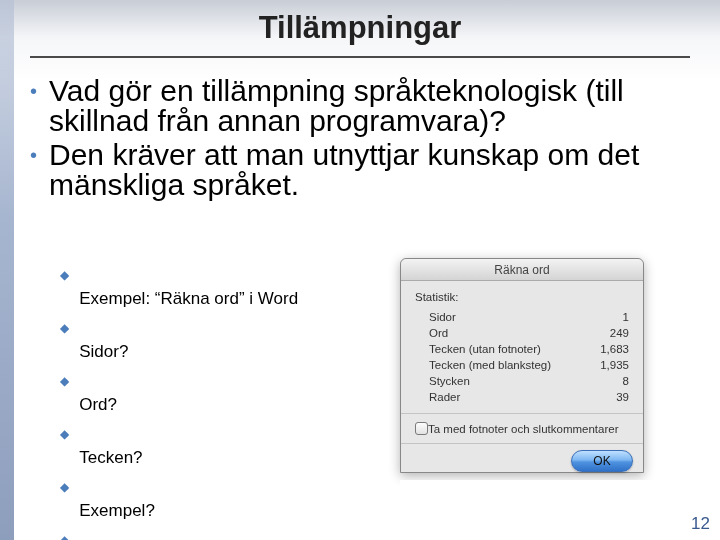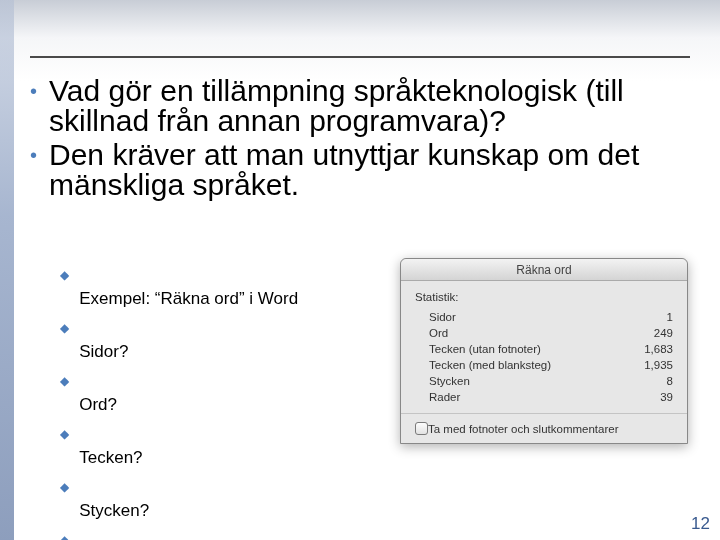--- a/index.html
+++ b/index.html
@@ -67,21 +67,21 @@
   }
   .bullet2 .text {
     font-size: 17px;
     line-height: 22px;
     color: #000;
     margin-top: 24px;
   }
   .dialog {
     position: absolute;
     top: 258px; left: 400px;
-    width: 288px;
+    width: 244px;
     border: 1px solid #888;
     border-radius: 6px 6px 0 0;
     background: #e7e7e7;
     box-shadow: 0 3px 12px rgba(0,0,0,0.3);
     font-family: "Lucida Grande", Arial, sans-serif;
   }
   .dialog-titlebar {
     height: 22px;
     background: linear-gradient(to bottom, #f3f3f3, #d4d4d4);
     border-bottom: 1px solid #aaa;
@@ -152,20 +152,21 @@
     font-size: 17px;
     color: #395a8f;
   }
 </style>
 </head>
 <body>
 
 <div class="slide">
   <div class="left-stripe"></div>
 
+  <div class="title">Tillämpningar</div>
   <div class="title-underline"></div>
 
   <div class="content">
     <div class="bullet1">
       <span class="dot">•</span>
       <span class="text">Vad gör en tillämpning språkteknologisk (till skillnad från annan programvara)?</span>
     </div>
     <div class="bullet1">
       <span class="dot">•</span>
       <span class="text">Den kräver att man utnyttjar kunskap om det mänskliga språket.</span>
@@ -184,21 +185,21 @@
     <div class="bullet2">
       <span class="diamond">◆</span>
       <span class="text">Ord?</span>
     </div>
     <div class="bullet2">
       <span class="diamond">◆</span>
       <span class="text">Tecken?</span>
     </div>
     <div class="bullet2">
       <span class="diamond">◆</span>
-      <span class="text">Stycken?</span>
+      <span class="text">Exempel?</span>
     </div>
     <div class="bullet2">
       <span class="diamond">◆</span>
       <span class="text">Rader?</span>
     </div>
   </div>
 
   <div class="dialog">
     <div class="dialog-titlebar">Räkna ord</div>
     <div class="dialog-body">
@@ -226,18 +227,21 @@
       <div class="stat-row">
         <span>Rader</span>
         <span class="val">39</span>
       </div>
       <hr class="dialog-sep">
       <div class="checkbox-row">
         <span class="box"></span>
         <span>Ta med fotnoter och slutkommentarer</span>
       </div>
     </div>
+    <div class="dialog-footer">
+      <div class="ok-btn">OK</div>
+    </div>
   </div>
 
   <div class="cutoff"></div>
 
   <div class="pagenum">12</div>
 </div>
 
 </body></html>

